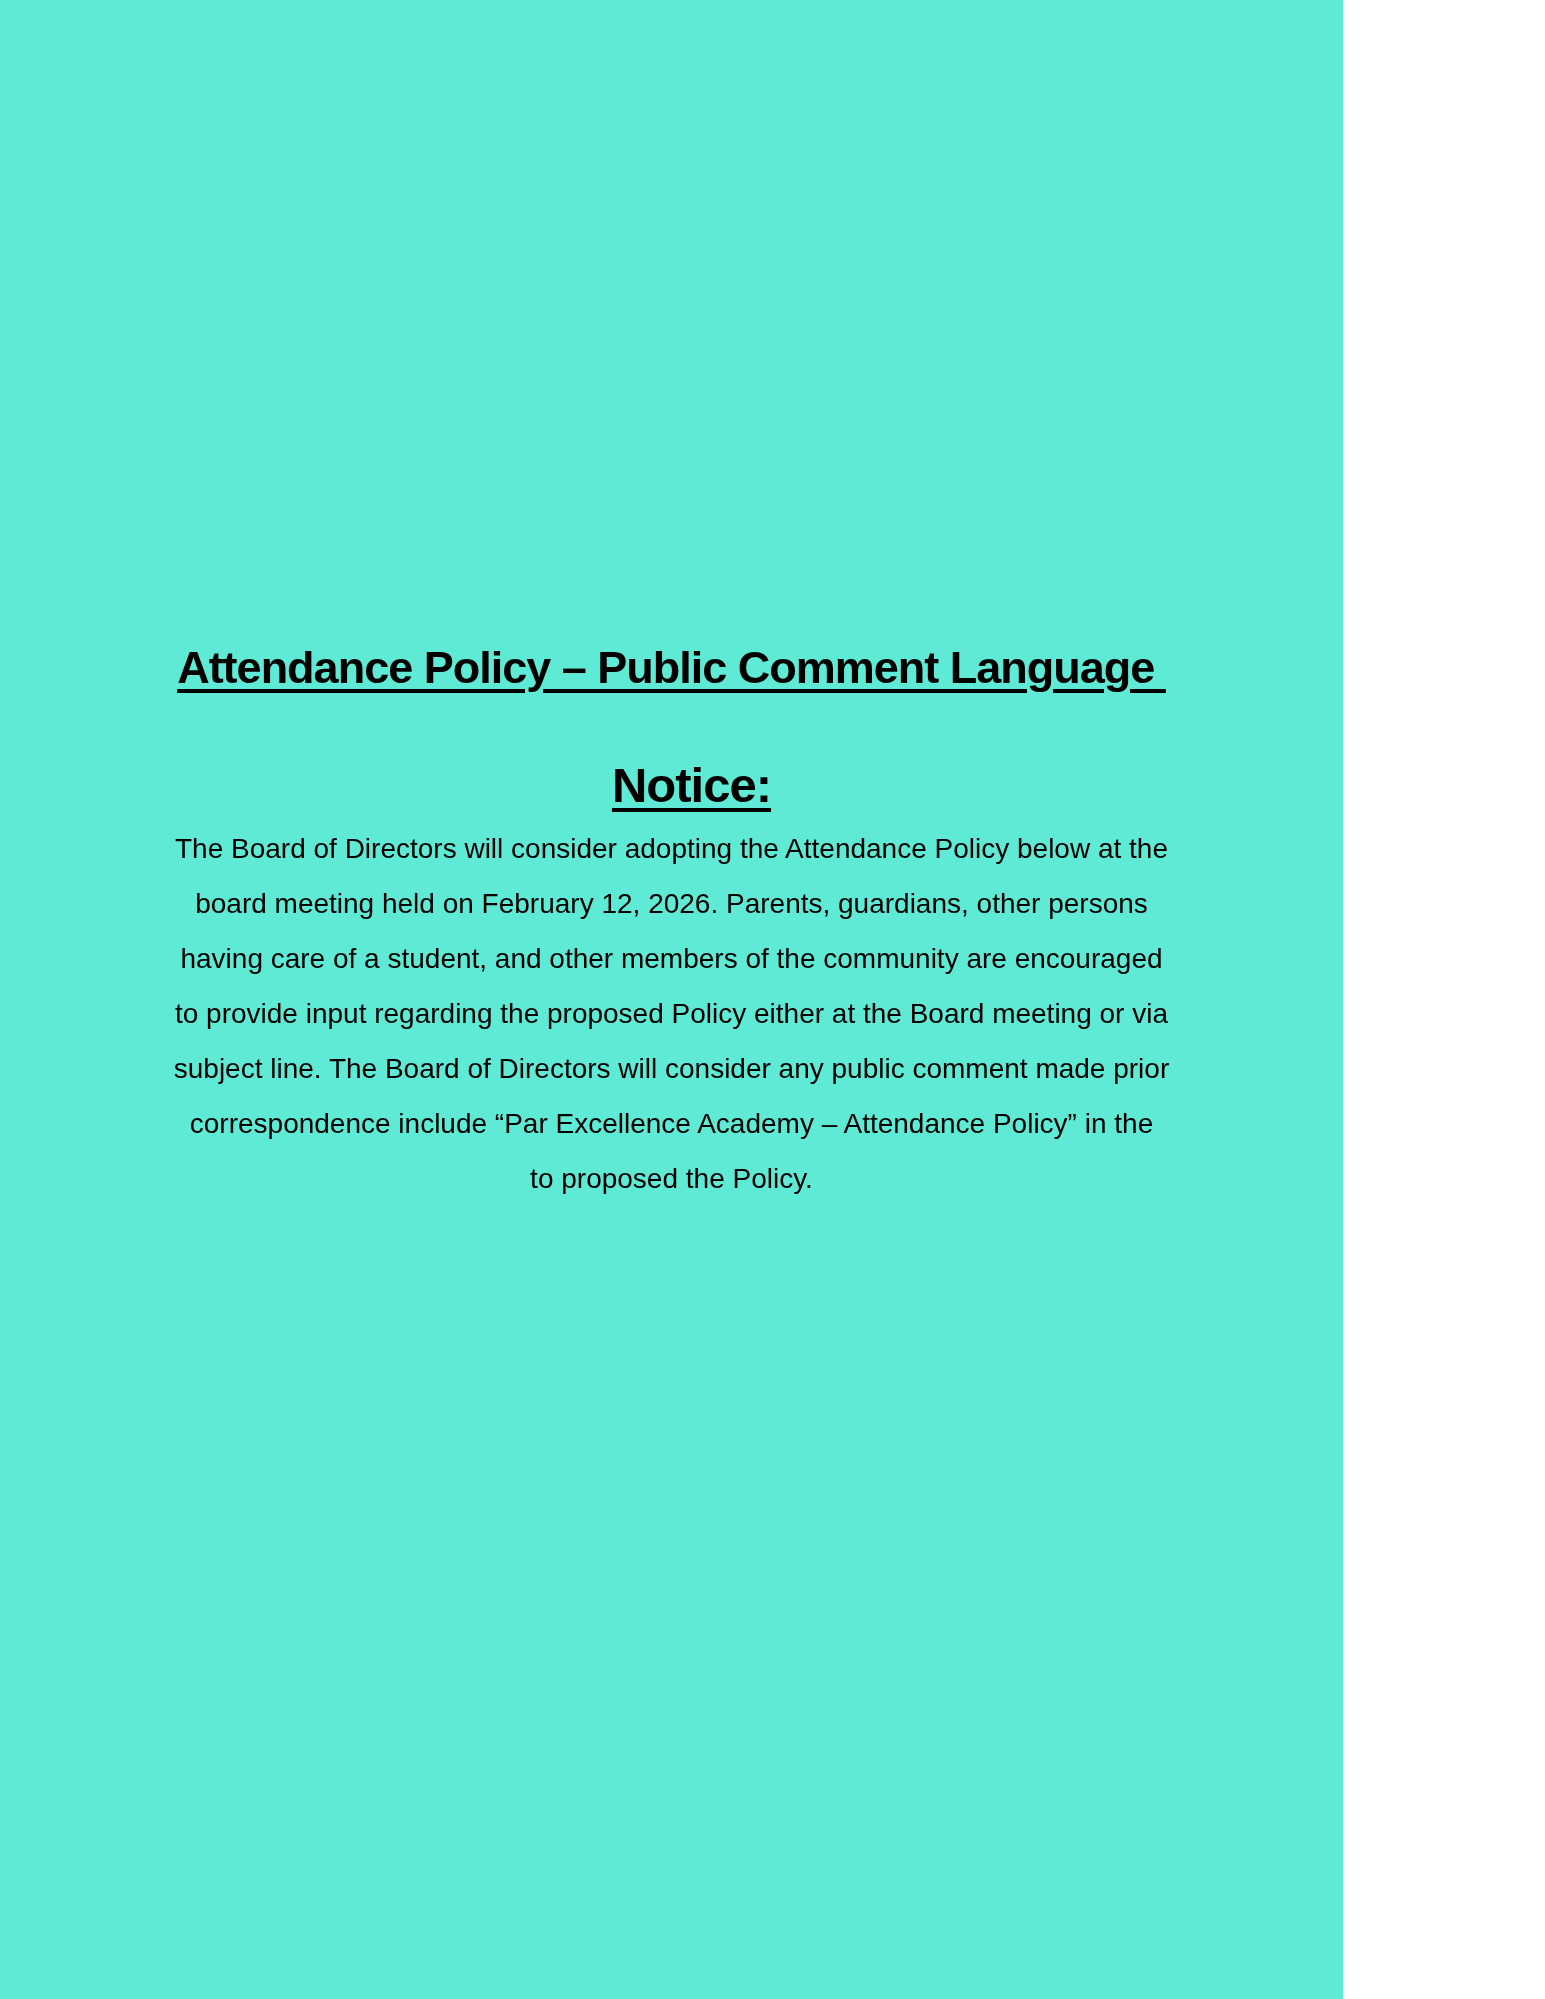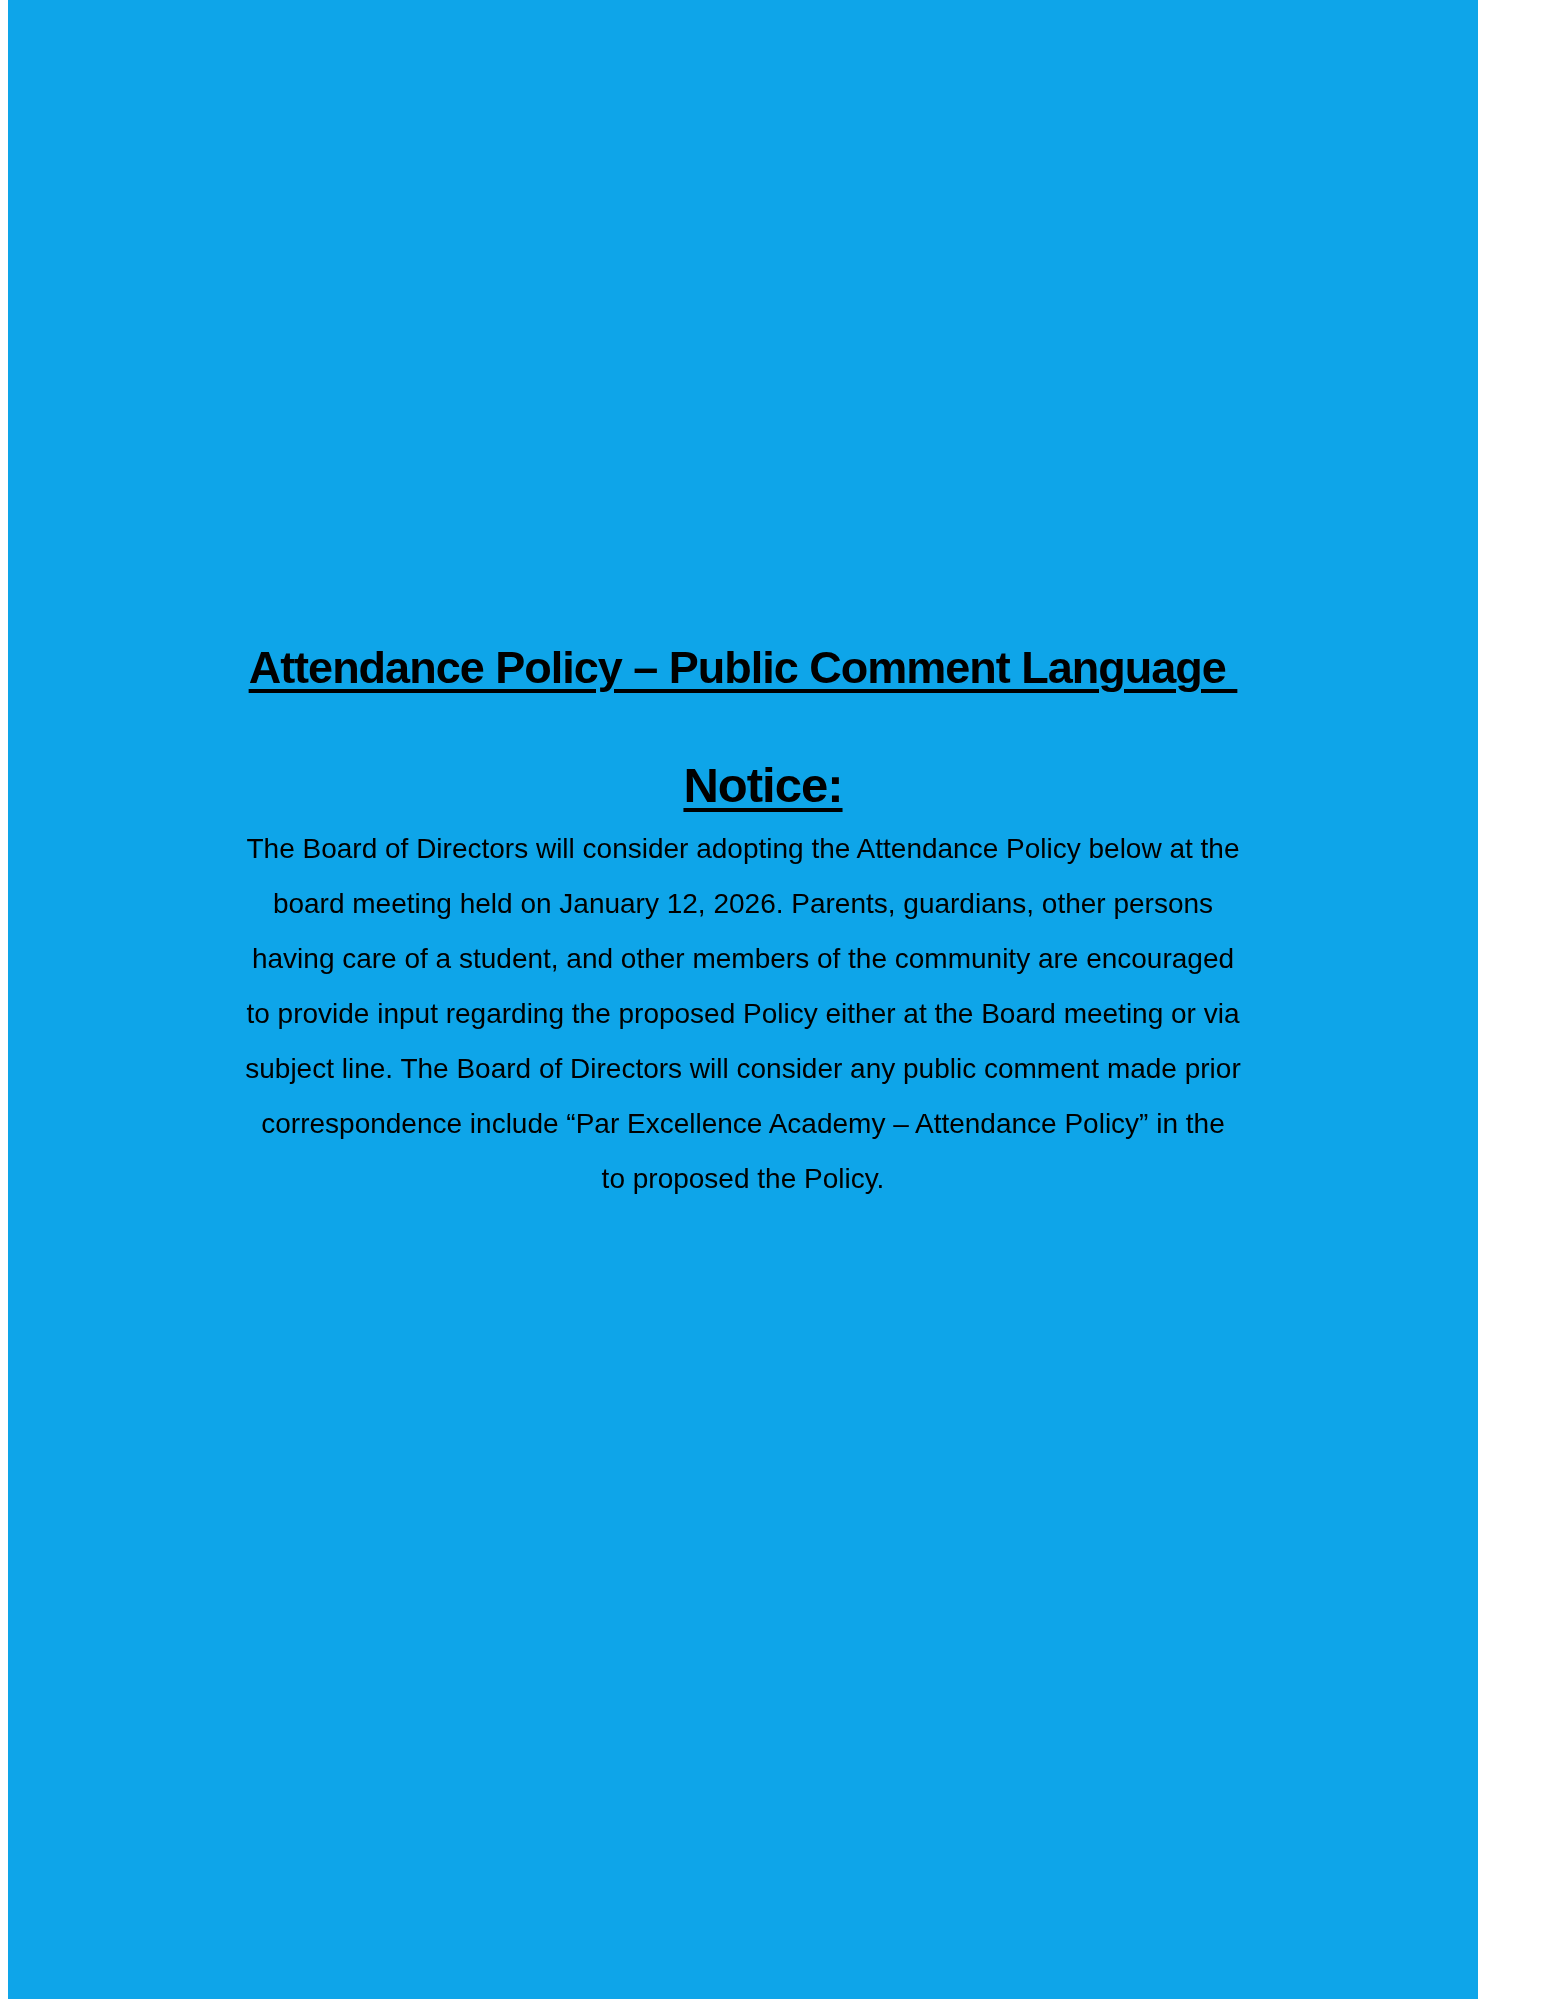--- a/index.html
+++ b/index.html
@@ -1,24 +1,23 @@
 <!DOCTYPE html>
 <html><head>
 <meta charset="utf-8">
 <style>
   html, body { margin: 0; padding: 0; background: #ffffff; }
   .page {
     position: relative;
-    width: 1470px;
+    width: 1343px;
     height: 1999px;
-    background: #0ea5e9;
+    background: #5eead4;
     color: #000000;
     font-family: "Liberation Sans", sans-serif;
     overflow: hidden;
-    margin-left: 8px;
   }
   .doc-title {
     position: absolute;
     top: 645px;
     left: 0;
     right: 0;
     text-align: center;
     font-size: 45px;
     font-weight: 700;
     line-height: 1;
@@ -65,21 +64,21 @@
   <div class="doc-title">
     <span class="underlined">Attendance Policy – Public Comment Language&nbsp;</span>
   </div>
 
   <div class="notice-heading">
     <span class="underlined">Notice:</span>
   </div>
 
   <div class="notice-paragraph">
     <div class="para-line">The Board of Directors will consider adopting the Attendance Policy below at the</div>
-    <div class="para-line">board meeting held on January 12, 2026. Parents, guardians, other persons</div>
+    <div class="para-line">board meeting held on February 12, 2026. Parents, guardians, other persons</div>
     <div class="para-line">having care of a student, and other members of the community are encouraged</div>
     <div class="para-line">to provide input regarding the proposed Policy either at the Board meeting or via</div>
     <div class="para-line">subject line. The Board of Directors will consider any public comment made prior</div>
     <div class="para-line">correspondence include “Par Excellence Academy – Attendance Policy” in the</div>
     <div class="para-line">to proposed the Policy.</div>
   </div>
 
 </div>
 
 </body></html>

